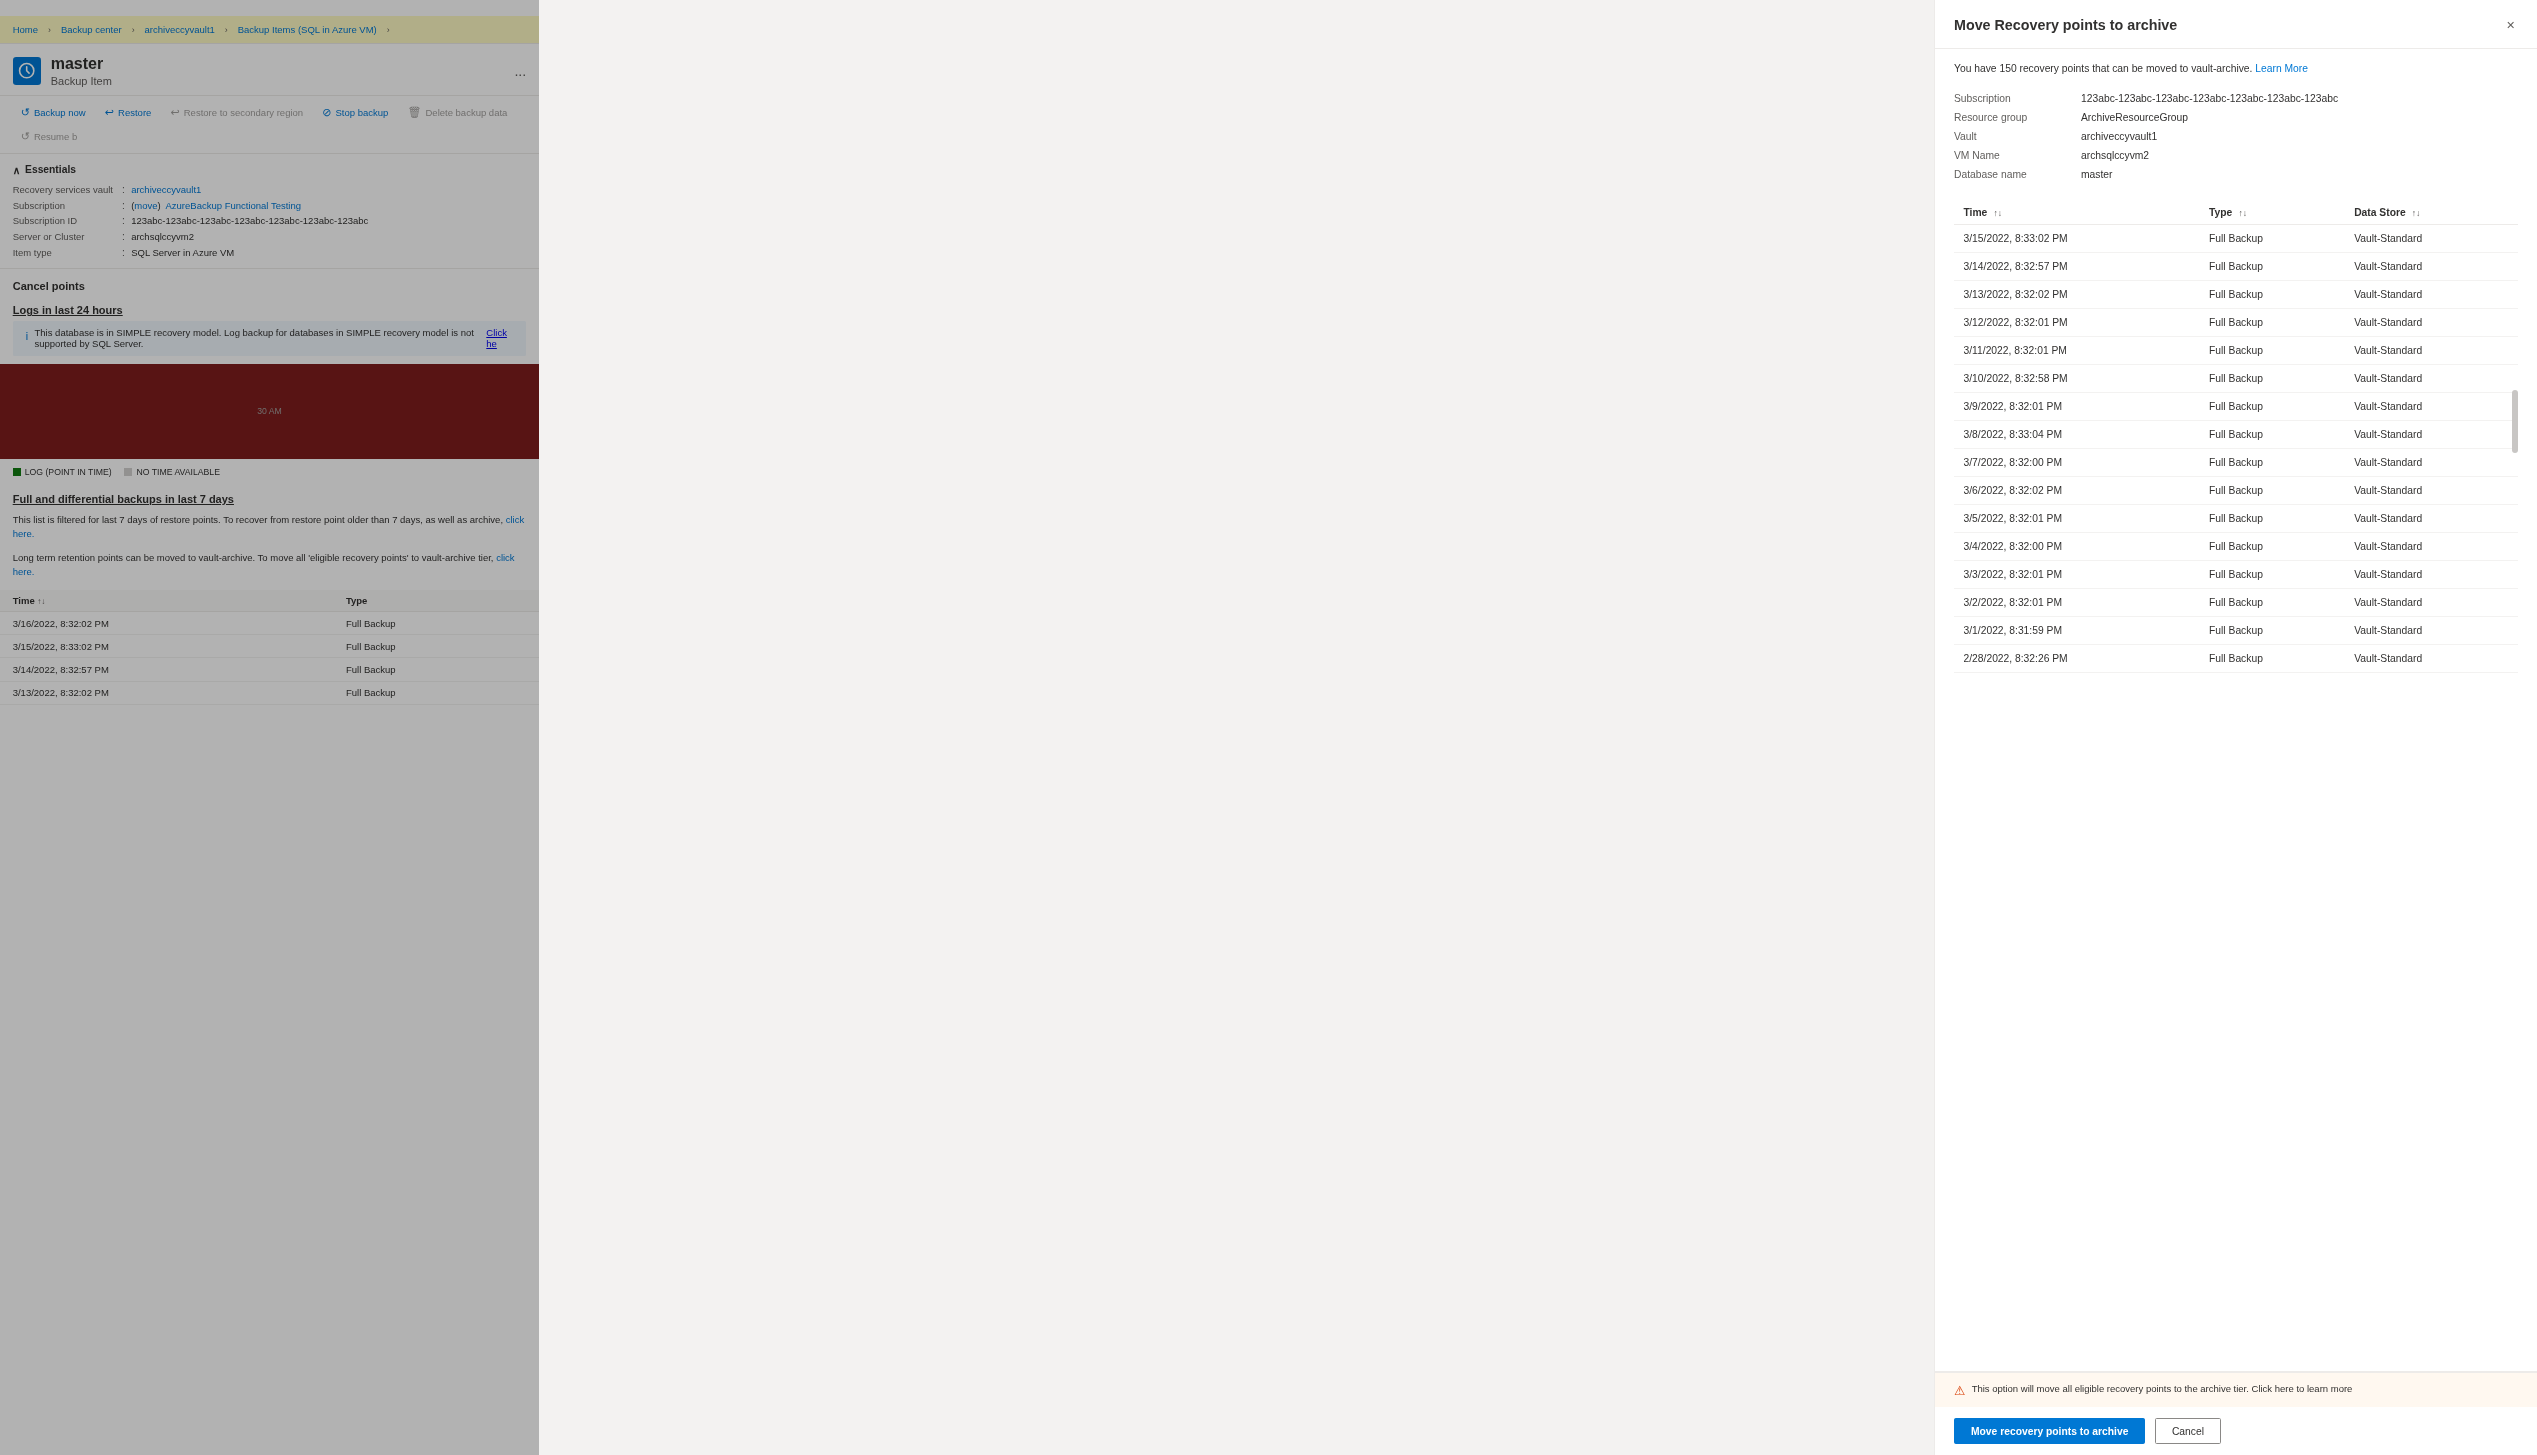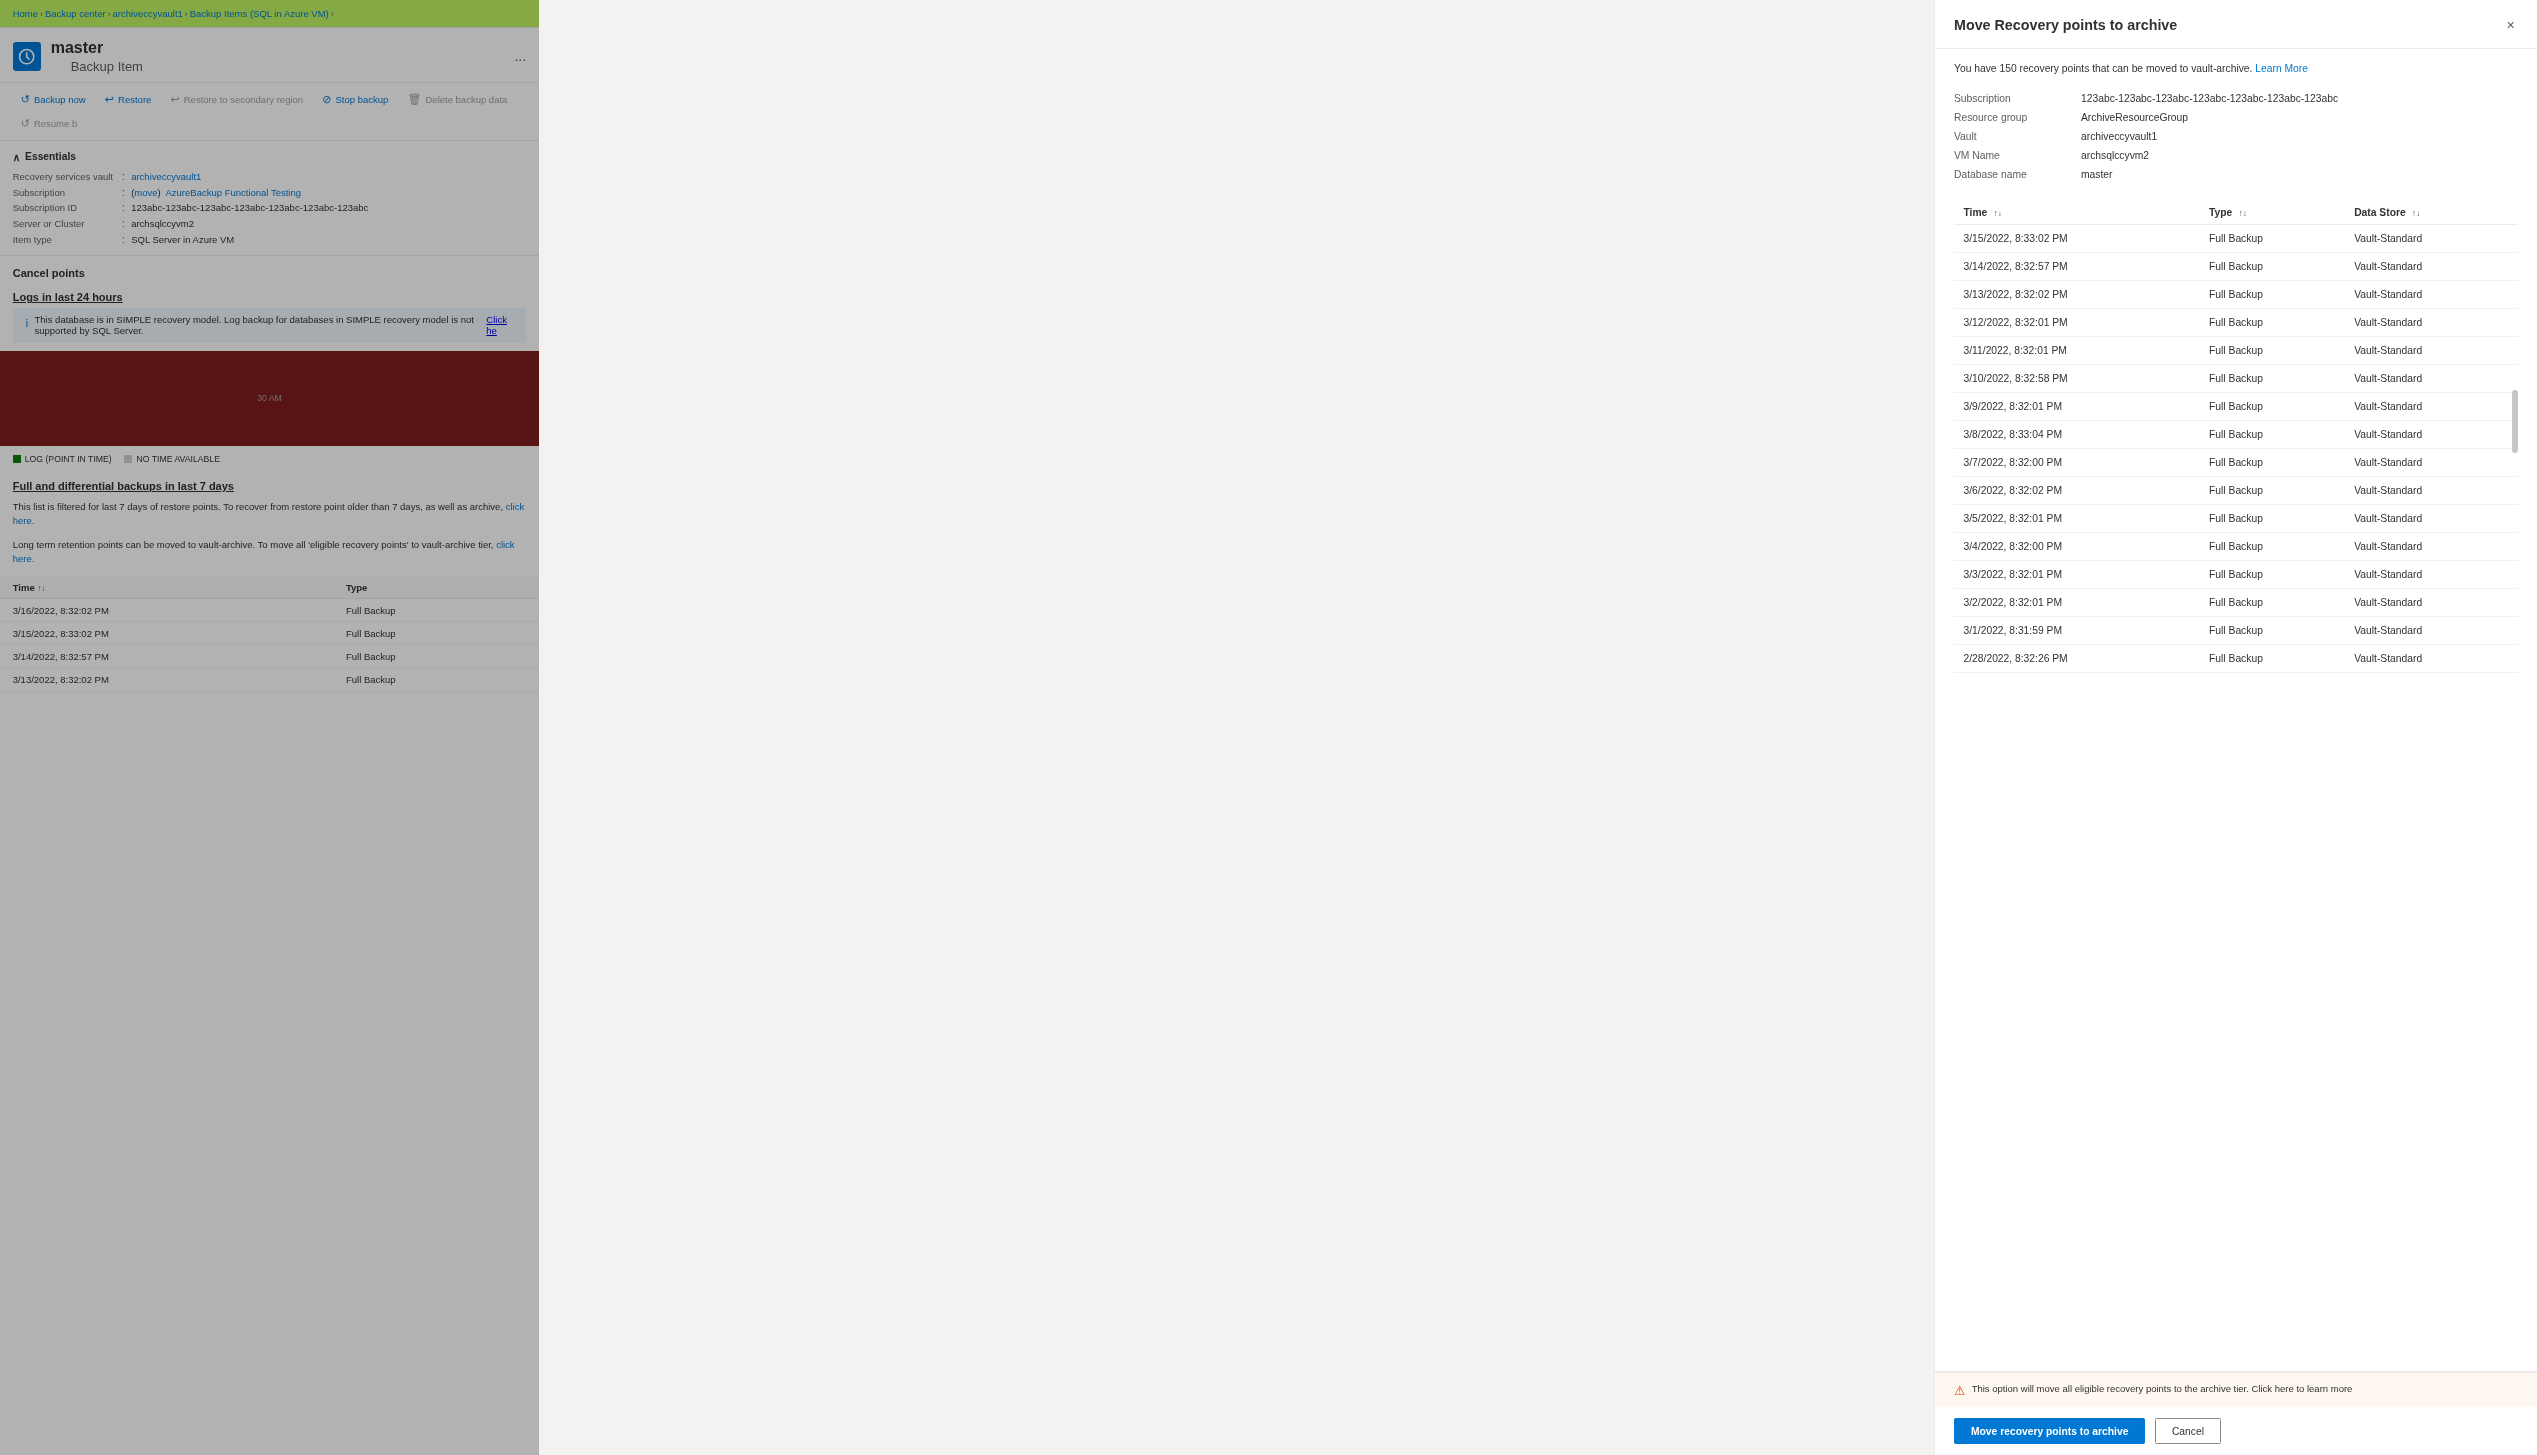--- a/index.html
+++ b/index.html
@@ -15,23 +15,24 @@
       overflow: hidden;
     }
 
     
     .breadcrumb {
       display: flex;
       align-items: center;
       padding: 8px 12.7px;
       font-size: 9.5px;
       color: #0078d4;
-      gap: 2px;
+      gap: 10px;
       border-bottom: 0.8px solid #edebe9;
-      background: #bef264;
+      background: #fef9c3;
+      margin-top: 16px;
     }
     .breadcrumb a { color: #0078d4; text-decoration: none; }
     .breadcrumb .sep { color: #605e5c; font-size: 8.7px; }
     .breadcrumb .current { color: #0078d4; }
 
     
     .item-header {
       display: flex;
       align-items: center;
       padding: 11px 12.7px 8px;
@@ -39,21 +40,21 @@
       border-bottom: 0.8px solid #edebe9;
     }
     .item-icon {
       width: 28.5px; height: 28.5px;
       background: #0078d4;
       border-radius: 3.2px;
       display: flex; align-items: center; justify-content: center;
       color: white; font-size: 14.3px;
     }
     .item-title { font-size: 16px; font-weight: 600; color: #323130; }
-    .item-subtitle { font-size: 13px; color: #605e5c; margin-top: 1.6px; margin-left: 20px; }
+    .item-subtitle { font-size: 11px; color: #605e5c; margin-top: 1.6px; }
     .item-more { margin-left: auto; color: #605e5c; cursor: pointer; font-size: 14.3px; }
 
     
     .toolbar {
       display: flex;
       align-items: center;
       padding: 6.3px 12.7px;
       gap: 3.2px;
       border-bottom: 0.8px solid #edebe9;
       background: #fff;

